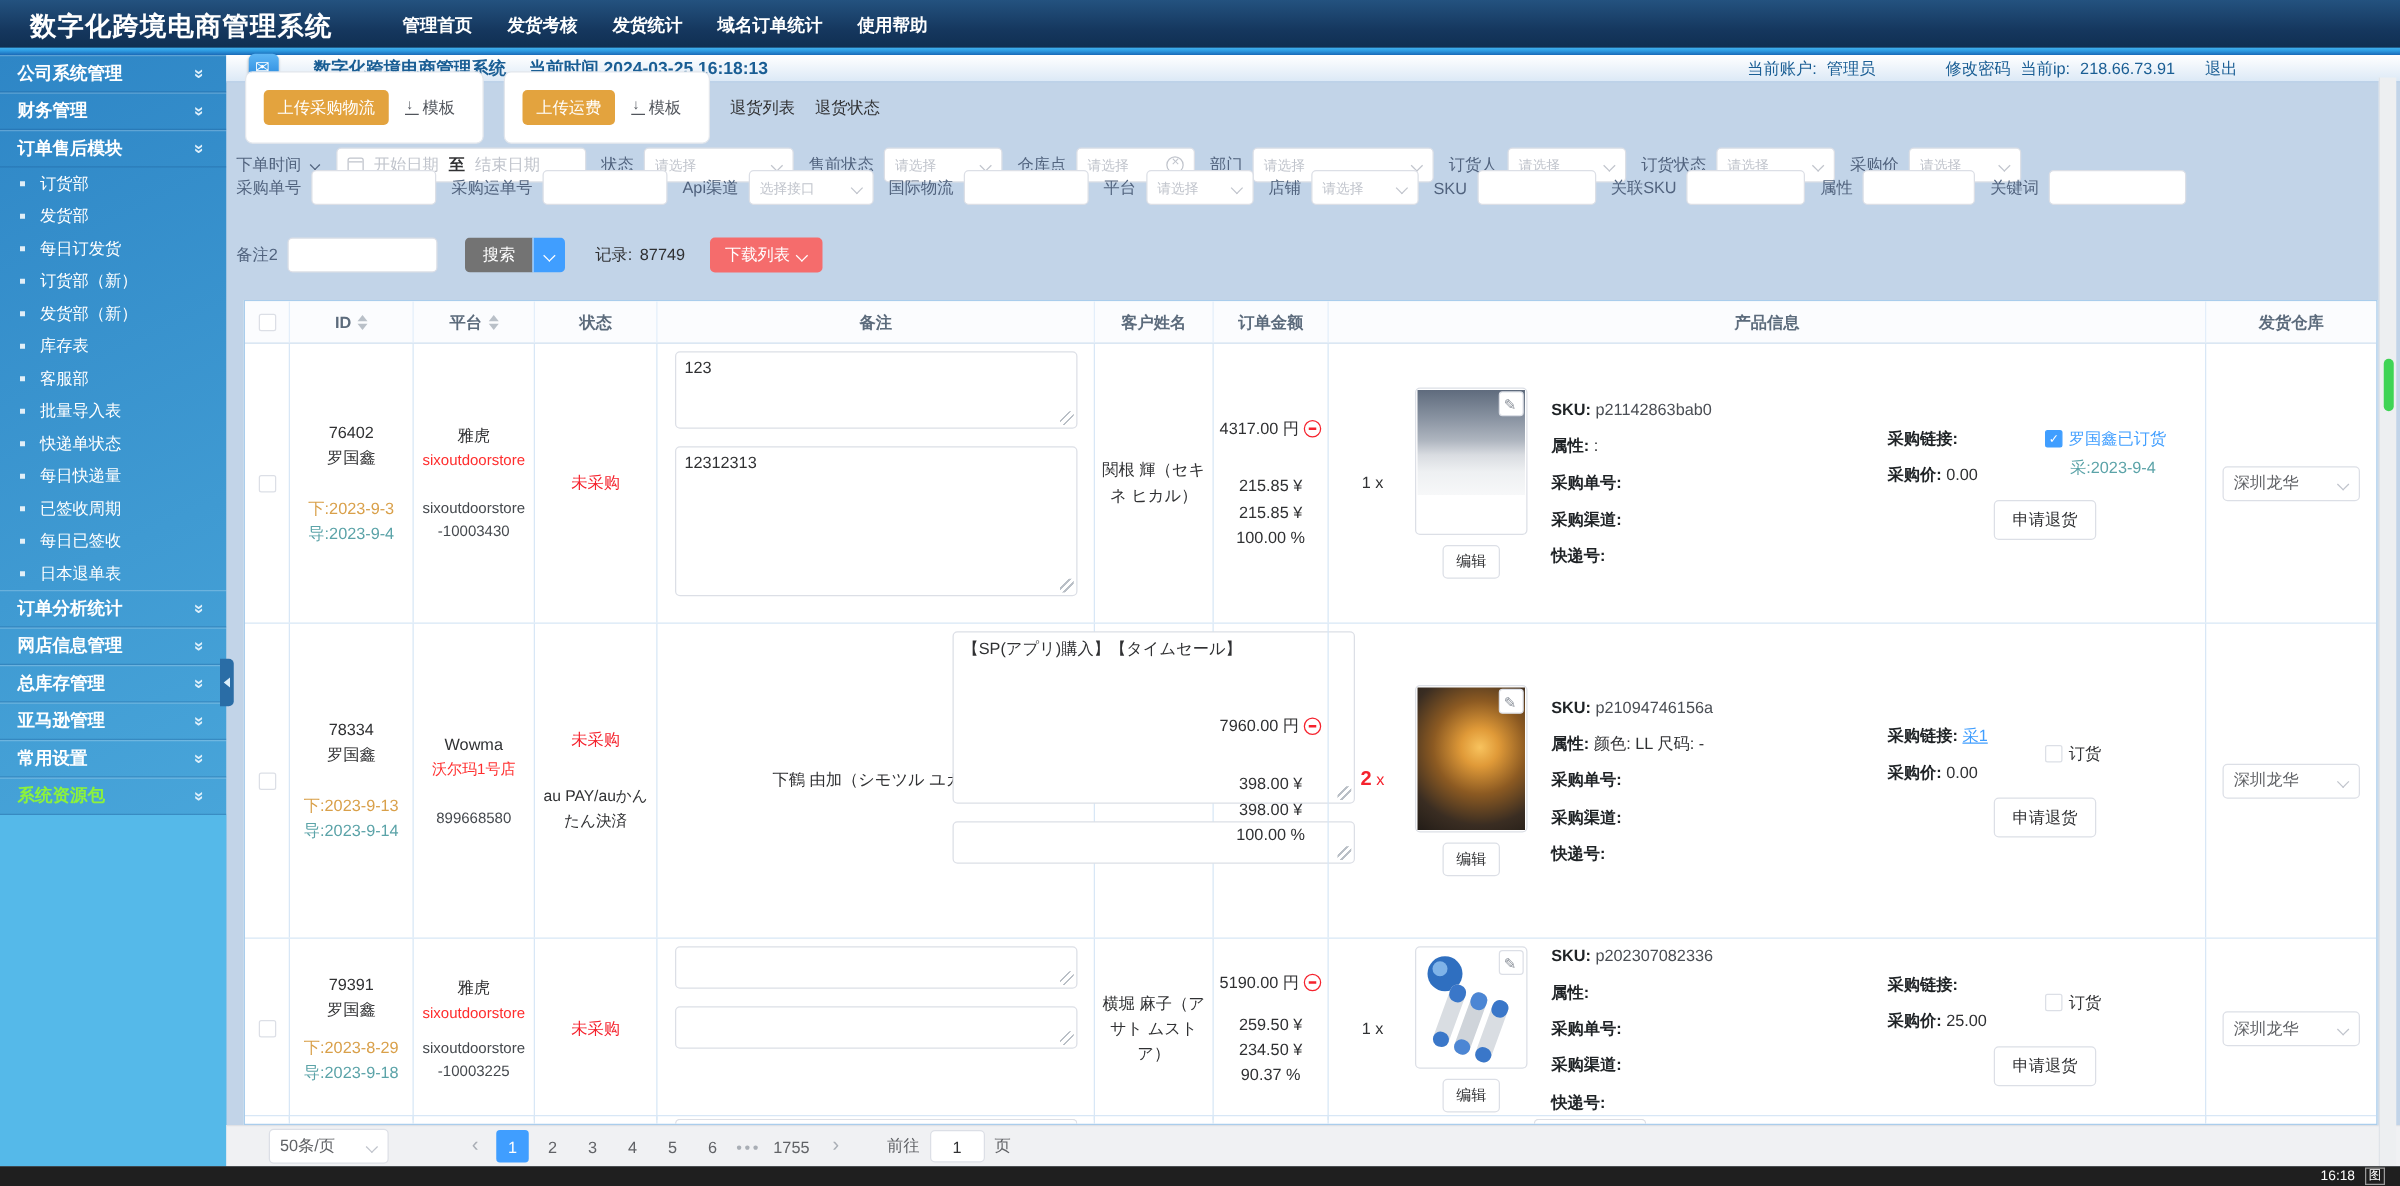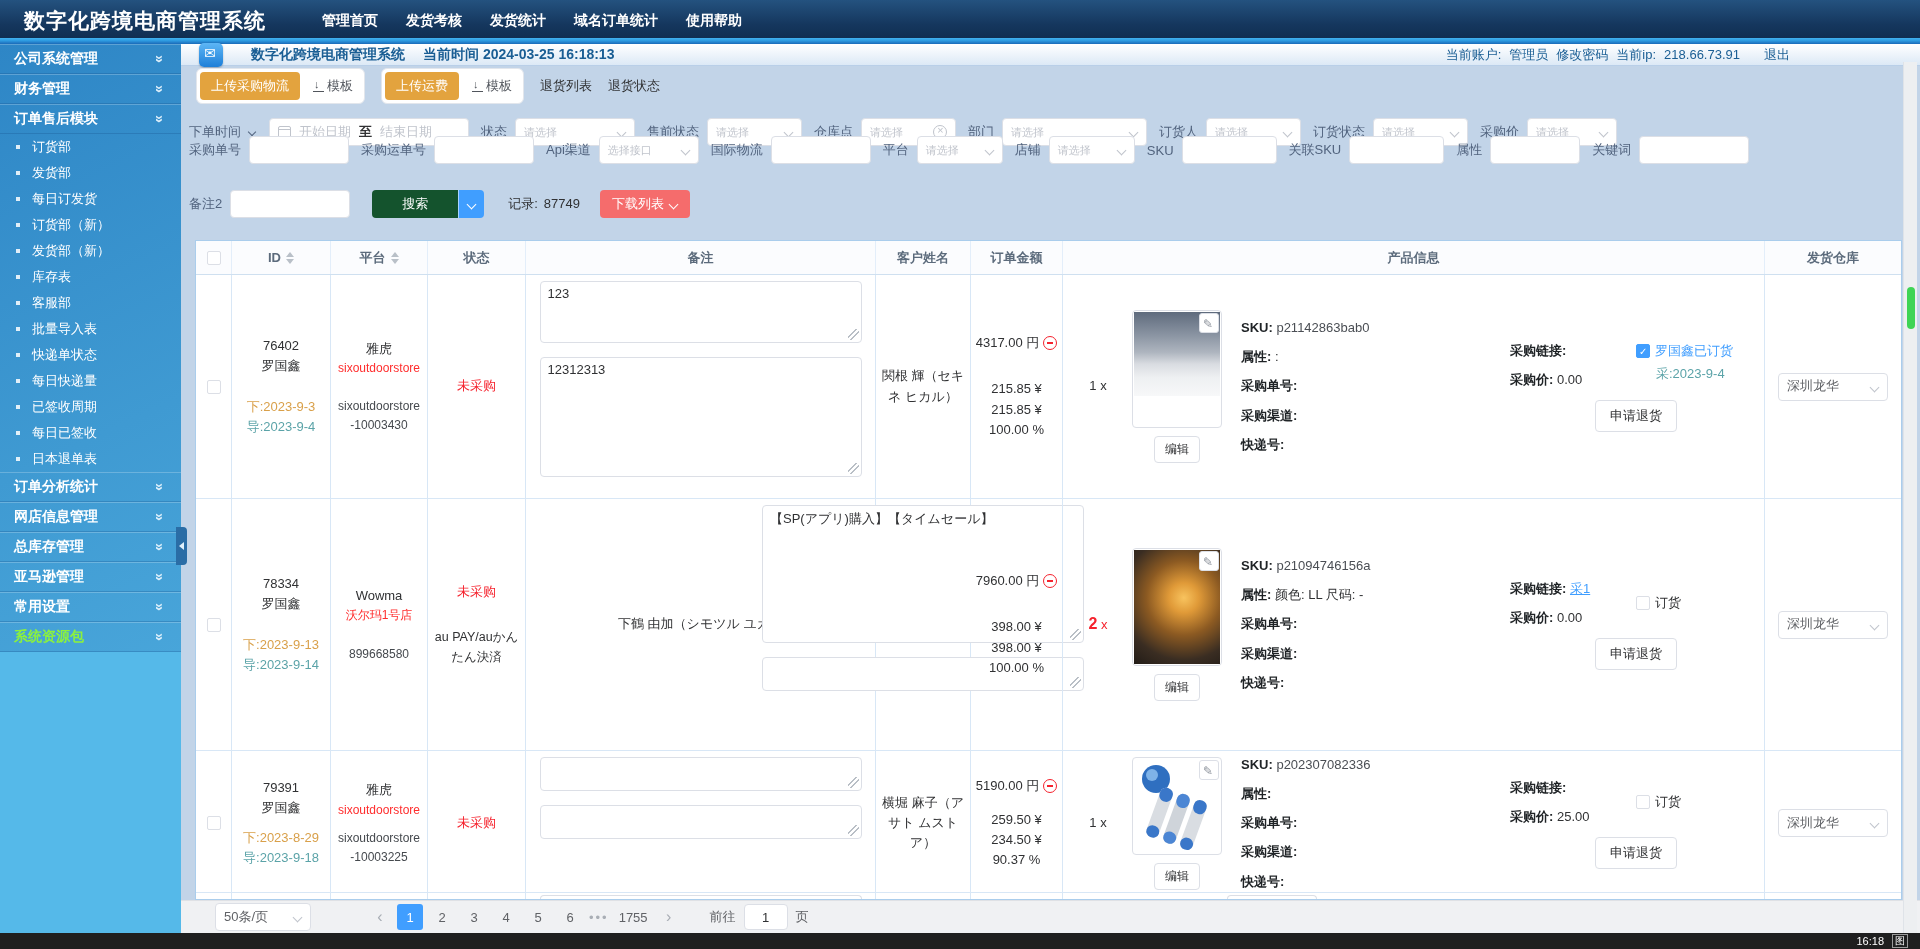--- a/index.html
+++ b/index.html
@@ -33,26 +33,26 @@
   .main { position:absolute; top:44px; left:181px; width:1739px; height:889px; }
 
   .content-header { position:absolute; top:0; left:0; right:0; height:22px;
     background:linear-gradient(#ffffff,#dce9f6); border-bottom:1px solid #b9cfe8; display:flex; align-items:center; }
   .mail-icon { position:relative; width:24px; height:24px; margin-left:18px; border-radius:5px;
     background:linear-gradient(#5db6f5,#1e7fd8); box-shadow:0 1px 2px rgba(0,0,0,.25); flex:0 0 auto; }
   .mail-icon::before { content:"✉"; position:absolute; left:5px; top:2px; color:#fff; font-size:14px; }
   .ch-title { color:#1a5e94; font-weight:bold; font-size:14px; margin-left:28px; }
   .ch-time { color:#1a5e94; font-weight:bold; font-size:14px; margin-left:18px; }
   .ch-right { margin-left:auto; margin-right:130px; color:#1a5e94; font-size:13px; display:flex; gap:8px; align-items:center; }
-  .ch-right a { color:#1a5e94; text-decoration:none; cursor:pointer; }
+  .ch-right a { color:#1a5e94; text-decoration:none; cursor:pointer;margin-left:48px; }
   .ch-right .logout { margin-left:16px; }
 
   
   .toolbar { position:absolute; top:26px; left:15px; height:32px; display:flex; align-items:center; gap:16px; }
-  .btn-group { background:#fff; border:1px solid #e2e6ec; border-radius:6px; padding:3px; display:flex; align-items:center; gap:9px; }
+  .btn-group { background:#fff; border:1px solid #e2e6ec; border-radius:6px; padding:14px; display:flex; align-items:center; gap:9px; }
   .btn-orange { background:#e3a33e; color:#fff; border:none; border-radius:4px; font-size:13px; padding:5px 11px; cursor:pointer; }
   .tpl-btn { display:flex; align-items:center; gap:3px; color:#51555c; font-size:13px; padding:0 8px 0 4px; cursor:pointer; background:none; border:none; }
   .dl-icon { display:inline-block; position:relative; width:11px; height:12px; }
   .dl-icon::before { content:"↓"; position:absolute; left:1px; top:-2px; font-size:11px; color:#51555c; }
   .dl-icon::after { content:""; position:absolute; left:0; bottom:0; width:11px; height:1.5px; background:#51555c; }
   .txt-btn { color:#303133; font-size:13px; cursor:pointer; background:none; border:none; }
 
   
   .frow { position:absolute; left:8px; right:20px; height:28px; display:flex; align-items:center; gap:12px; }
   .frow1 { top:74px; } .frow2 { top:92px; } .frow3 { top:146px; }
@@ -67,21 +67,21 @@
   .clear-circle { width:14px; height:14px; border:1px solid #c0c4cc; border-radius:50%; position:relative; flex:0 0 auto; }
   .clear-circle::before { content:"×"; position:absolute; left:3px; top:-2px; color:#c0c4cc; font-size:11px; }
   .mini-caret { width:8px; height:8px; position:relative; display:inline-block; }
   .mini-caret::before { content:""; position:absolute; left:0; top:1px; width:5px; height:5px; border-right:1.5px solid #51637e; border-bottom:1.5px solid #51637e; transform:rotate(45deg); }
   .date-box { width:200px; height:28px; background:#fff; border:1px solid #dcdfe6; border-radius:4px; display:flex; align-items:center; gap:8px; padding:0 8px; }
   .cal-icon { width:13px; height:13px; border:1px solid #c0c4cc; border-radius:2px; position:relative; }
   .cal-icon::before { content:""; position:absolute; top:2px; left:0; right:0; height:1.5px; background:#c0c4cc; }
   .date-ph { color:#c0c4cc; font-size:13px; }
   .date-to { color:#303133; font-size:13px; font-weight:bold; }
   .search-split { display:flex; height:28px; border-radius:4px; overflow:hidden; cursor:pointer; }
-  .search-main { background:#14532d; color:#fff; font-size:13px; display:flex; align-items:center; padding:0 30px; }
+  .search-main { background:#737373; color:#fff; font-size:13px; display:flex; align-items:center; padding:0 14px; }
   .search-arrow { background:#409eff; border-left:1px solid rgba(255,255,255,.55); width:26px; display:flex; align-items:center; justify-content:center; }
   .search-arrow .caret::before { border-color:#fff; }
   .records { color:#303133; font-size:13px; }
   .records b { font-weight:normal; margin-left:6px; }
   .btn-red { background:#f56c6c; color:#fff; border:none; border-radius:4px; height:28px; display:flex; align-items:center; gap:6px; padding:0 12px; font-size:13px; cursor:pointer; }
   .btn-red .caret::before { border-color:#fff; }
 
   
   .tbl { position:absolute; top:196px; left:14px; width:1707px; height:660px; background:#fff; border:1px solid #aacdec; overflow:hidden; }
   .tgrid { display:grid; grid-template-columns:36px 99px 97px 98px 350px 95px 92px 702px 136px; }

